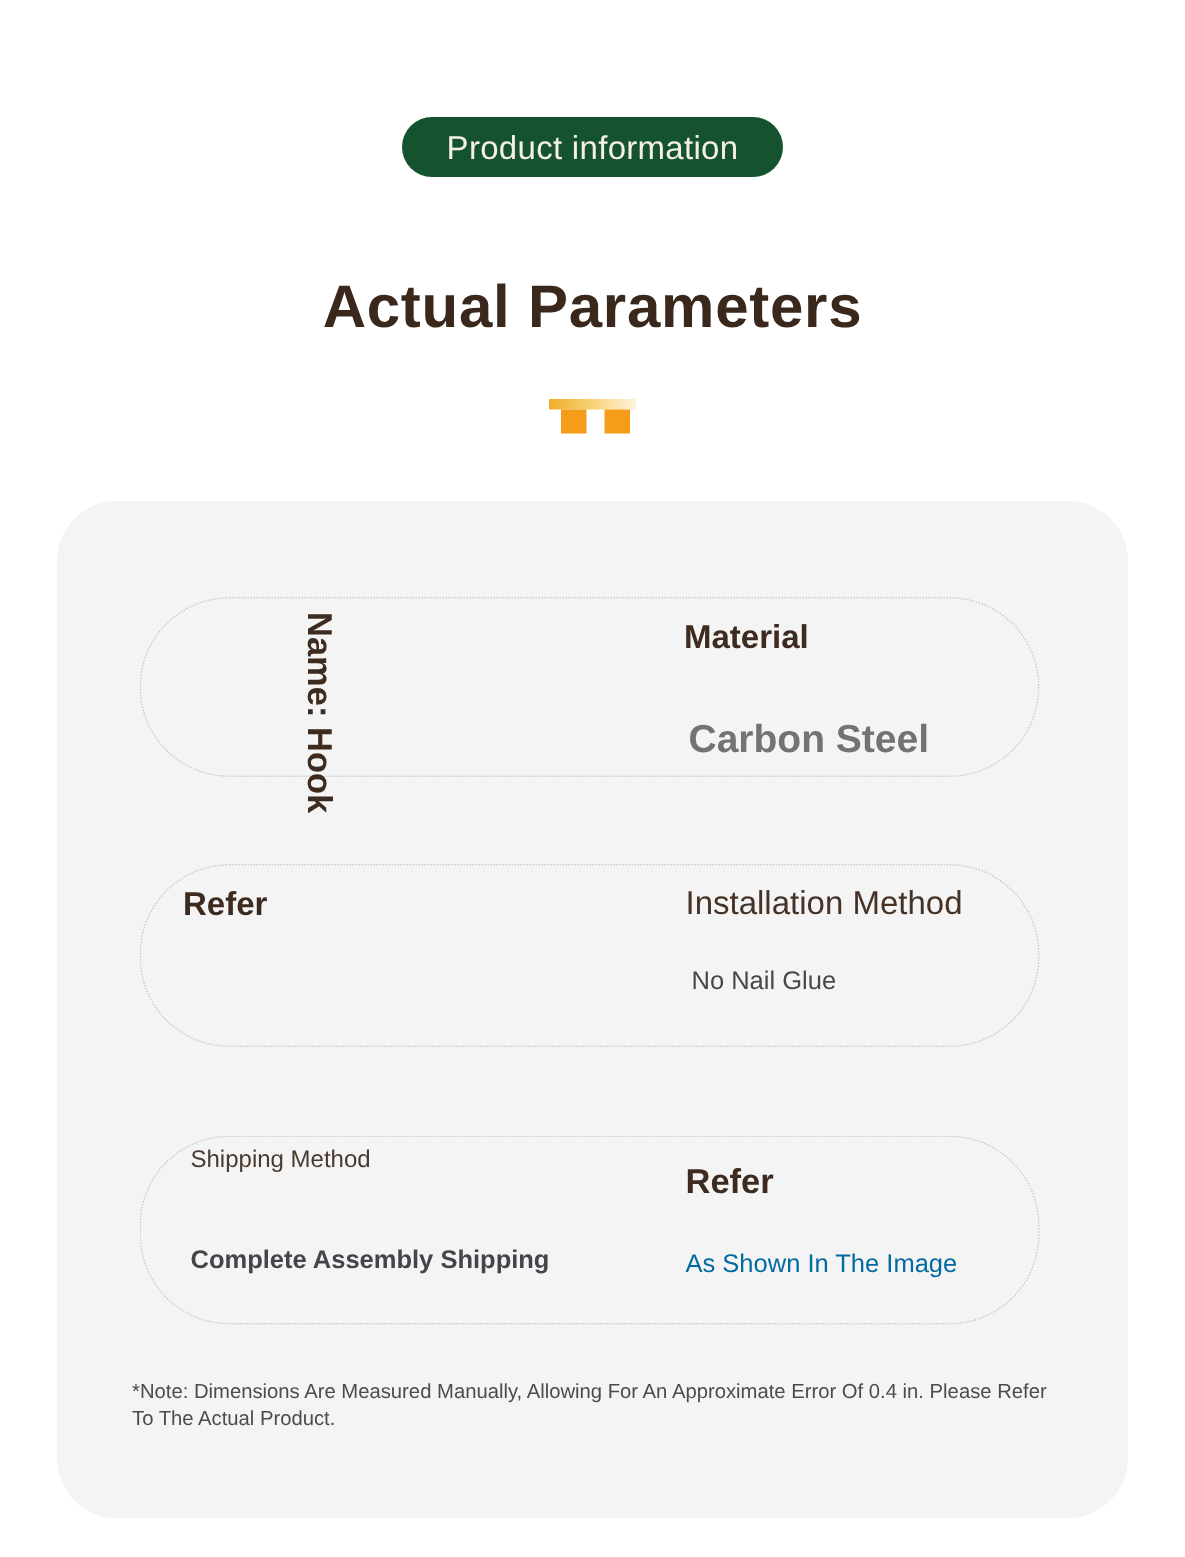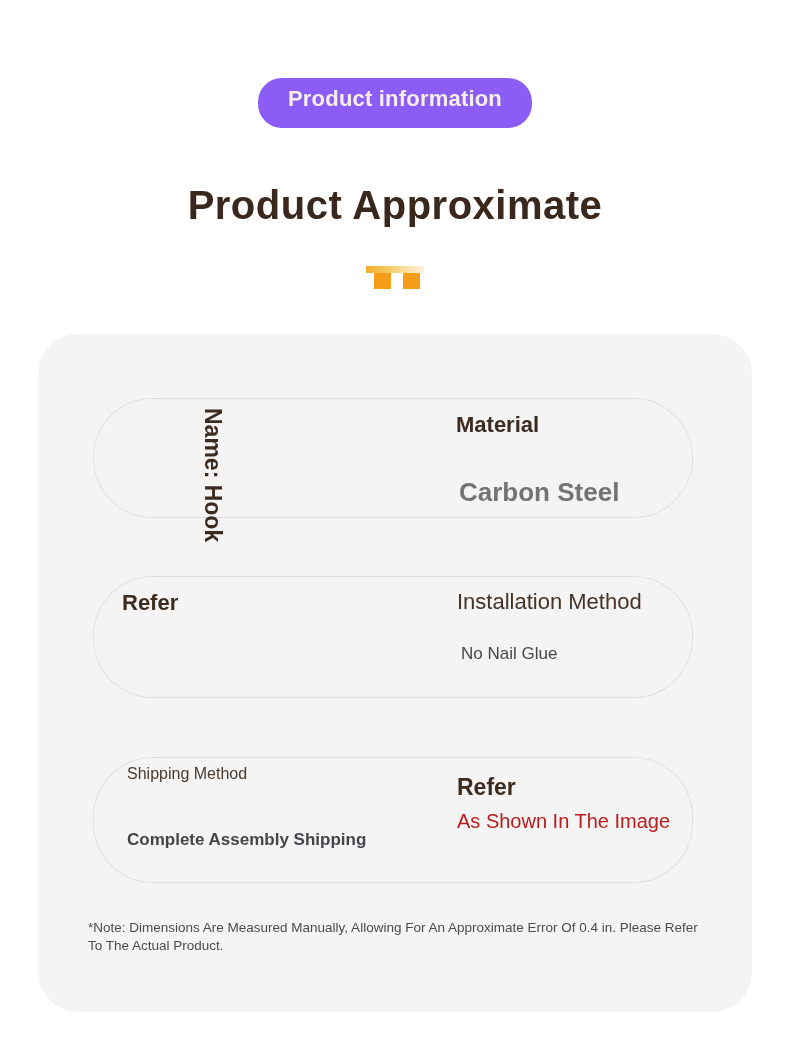--- a/index.html
+++ b/index.html
@@ -18,26 +18,26 @@
   
   .badge-row {
     position: absolute;
     top: 78px;
     left: 0;
     width: 790px;
     display: flex;
     justify-content: center;
   }
   .badge {
-    background: #8b5cf6;
+    background: #14532d;
     color: #f6efe6;
     font-size: 22px;
-    font-weight: 700;
+    font-weight: 400;
     letter-spacing: 0.2px;
-    padding: 10px 30px 18px 30px;
+    padding: 10px 30px 8px 30px;
     border-radius: 24px;
     line-height: 1;
     white-space: nowrap;
   }
 
   
   .heading {
     position: absolute;
     top: 182px;
     left: 0;
@@ -189,24 +189,24 @@
   }
   .r3-size {
     left: 419px;
     top: 441px;
     font-size: 23px;
     font-weight: bold;
     color: #3d2b20;
   }
   .r3-size-val {
     left: 419px;
-    top: 476px;
-    font-size: 20px;
-    font-weight: normal;
-    color: #b91c1c;
+    top: 500px;
+    font-size: 17px;
+    font-weight: normal;
+    color: #0369a1;
   }
 
   
   .note {
     position: absolute;
     left: 50px;
     top: 585px;
     width: 620px;
     font-size: 13.5px;
     line-height: 1.35;
@@ -214,21 +214,21 @@
     font-weight: normal;
   }
 </style>
 </head>
 <body>
 
 <div class="badge-row">
   <div class="badge">Product information</div>
 </div>
 
-<div class="heading">Product Approximate</div>
+<div class="heading">Actual Parameters</div>
 
 <div class="ornament">
   <div class="ornament-inner">
     <div class="orn-bar"></div>
     <div class="orn-sq left"></div>
     <div class="orn-sq right"></div>
   </div>
 </div>
 
 <div class="card">

